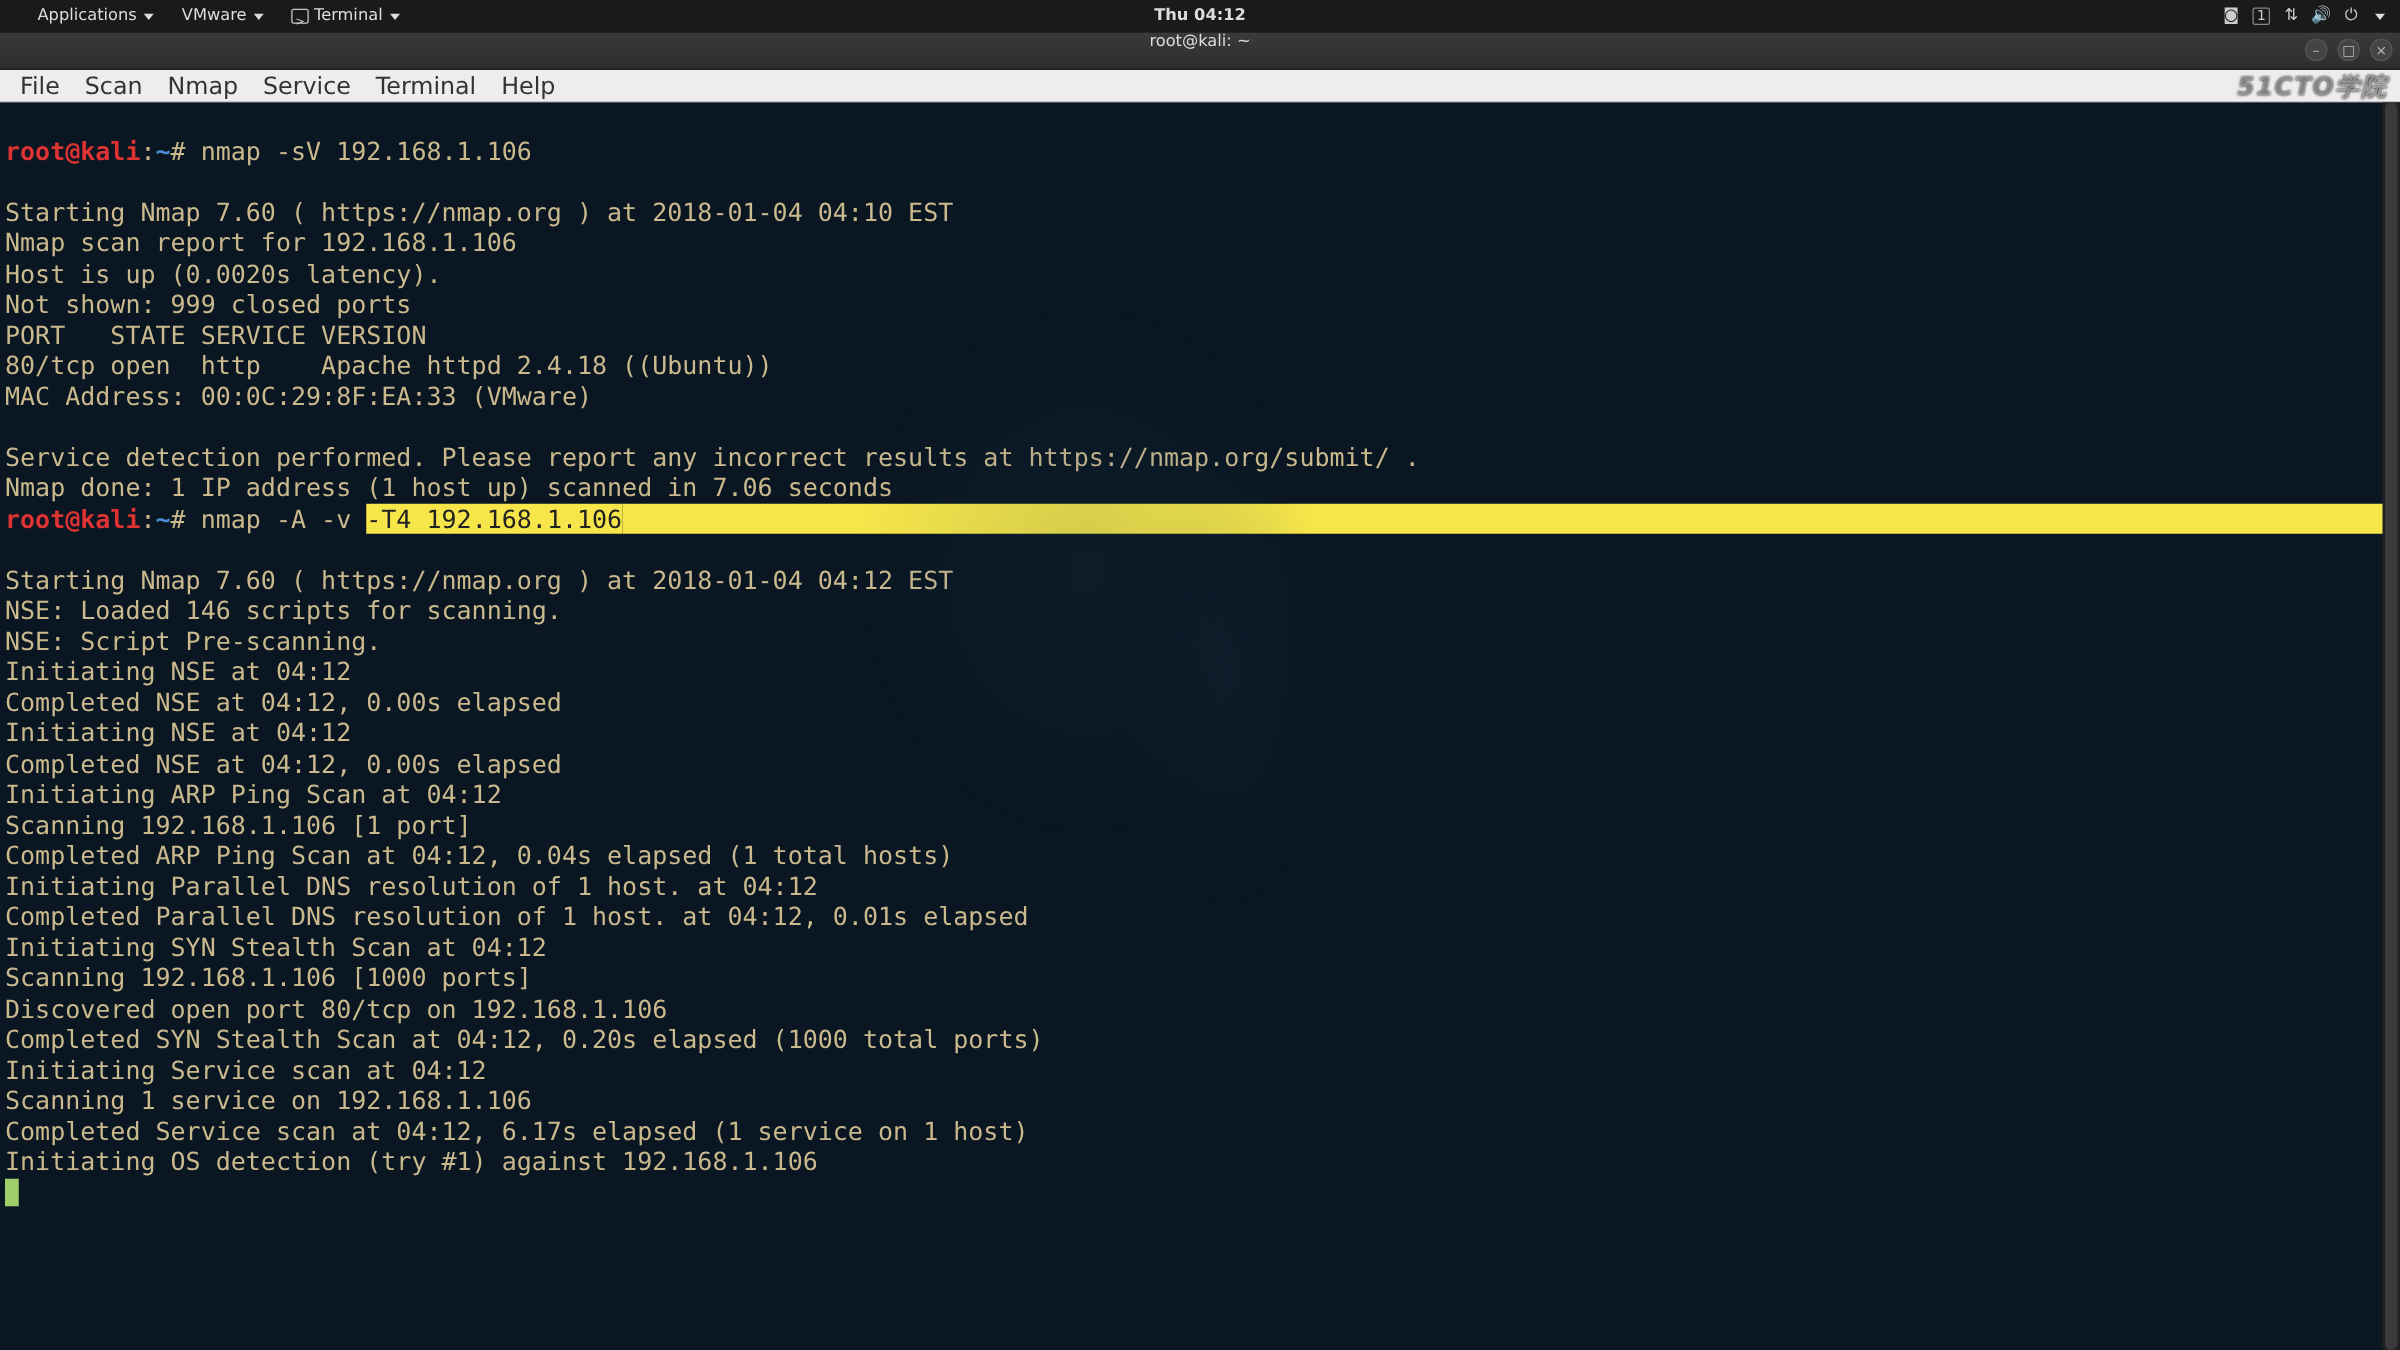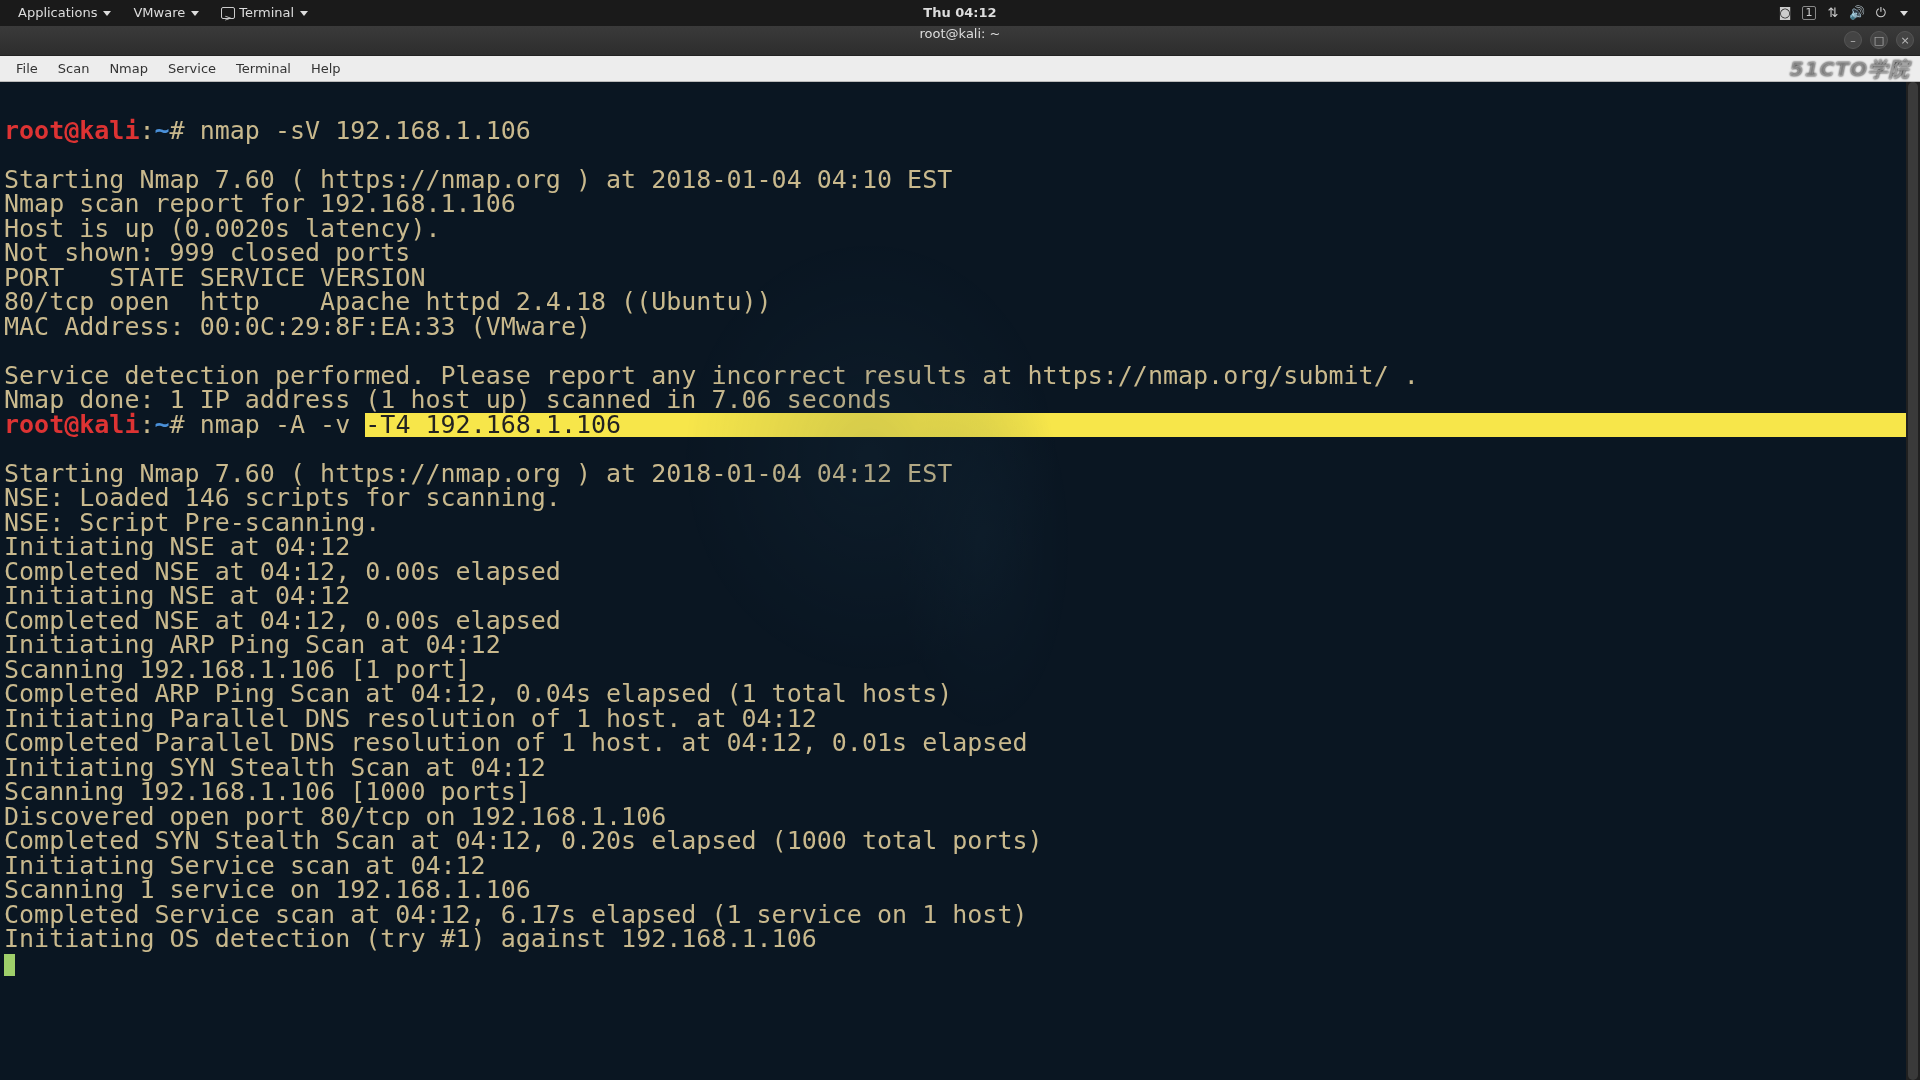--- a/index.html
+++ b/index.html
@@ -1,43 +1,43 @@
 <!DOCTYPE html>
 <html><head>
 <meta charset="utf-8">
 <style>
   * { box-sizing: border-box; margin: 0; padding: 0; }
   html, body { width: 1920px; height: 1080px; overflow: hidden; font-family: "DejaVu Sans", sans-serif; background: #000; }
   
   
   .gnome-bar { position: absolute; top: 0; left: 0; right: 0; height: 26px; background: #1a1a1a; color: #ddd; display: flex; align-items: center; font-size: 13px; line-height: 26px; }
-  .gnome-left { display: flex; align-items: center; gap: 6px; padding-left: 10px; }
+  .gnome-left { display: flex; align-items: center; gap: 6px; padding-left: 22px; }
   .gnome-item { display: flex; align-items: center; gap: 4px; padding: 0 8px; cursor: pointer; }
   .gnome-center { position: absolute; left: 50%; transform: translateX(-50%); font-weight: bold; }
   .gnome-right { margin-left: auto; display: flex; align-items: center; gap: 10px; padding-right: 12px; }
   .tri-down { width: 0; height: 0; border-left: 4px solid transparent; border-right: 4px solid transparent; border-top: 5px solid #ddd; margin-left: 2px; }
   .term-icon { width: 14px; height: 12px; border: 1px solid #ccc; border-radius: 2px; position: relative; }
   .term-icon::after { content: ">"; position: absolute; top: -3px; left: 2px; font-size: 9px; color: #ccc; }
   .sys-icon { width: 14px; height: 14px; display: inline-flex; align-items: center; justify-content: center; font-size: 13px; color: #ccc; cursor: pointer; }
   .ws-badge { border: 1px solid #888; padding: 0 5px; font-size: 11px; border-radius: 2px; }
   
   
   .win-title { position: absolute; top: 26px; left: 0; right: 0; height: 30px; background: linear-gradient(#3a3a3a,#2d2d2d); border-bottom: 1px solid #222; display: flex; justify-content: center; color: #ddd; font-size: 13px; }
   .win-controls { position: absolute; right: 6px; top: 5px; display: flex; gap: 8px; }
   .win-btn { width: 18px; height: 18px; border-radius: 50%; background: #444; display: flex; align-items: center; justify-content: center; font-size: 11px; cursor: pointer; color:#bbb; border:1px solid #555; }
   
   
   .watermark { position: absolute; right: 10px; top: 56px; color: rgba(220,220,220,0.55); font-size: 20px; font-weight: bold; font-style: italic; letter-spacing: 1px; text-shadow: 0 0 2px #000; z-index: 5; pointer-events: none; }
   
   
-  .menu-bar { position: absolute; top: 56px; left: 0; right: 0; height: 26px; background: #ededed; display: flex; align-items: center; padding: 0 6px; font-size: 13px; color: #333; border-bottom: 1px solid #bbb; }
+  .menu-bar { position: absolute; top: 56px; left: 0; right: 0; height: 26px; background: #ededed; display: flex; align-items: center; padding: 0 6px; font-size: 19px; color: #333; border-bottom: 1px solid #bbb; }
   .menu-bar span { padding: 0 10px; cursor: pointer; }
   
   
-  .term { position: absolute; top: 82px; bottom: 0; left: 0; right: 0; background: #0a1622; padding: 12px 4px; font-family: "DejaVu Sans Mono","Liberation Mono",monospace; font-size: 25px; line-height: 24.5px; color: #c9b98d; white-space: pre; overflow: hidden; }
+  .term { position: absolute; top: 82px; bottom: 0; left: 0; right: 0; background: #0a1622; padding: 2px 4px; font-family: "DejaVu Sans Mono","Liberation Mono",monospace; font-size: 20px; line-height: 24.5px; color: #c9b98d; white-space: pre; overflow: hidden; }
   
   .term::before {
     content: "";
     position: absolute;
     top: 90px; left: 620px;
     width: 520px; height: 620px;
     background:
       radial-gradient(ellipse 260px 300px at 48% 46%, rgba(30,60,80,0.28), transparent 72%),
       radial-gradient(ellipse 120px 260px at 70% 60%, rgba(30,60,80,0.22), transparent 72%);
     pointer-events: none;

